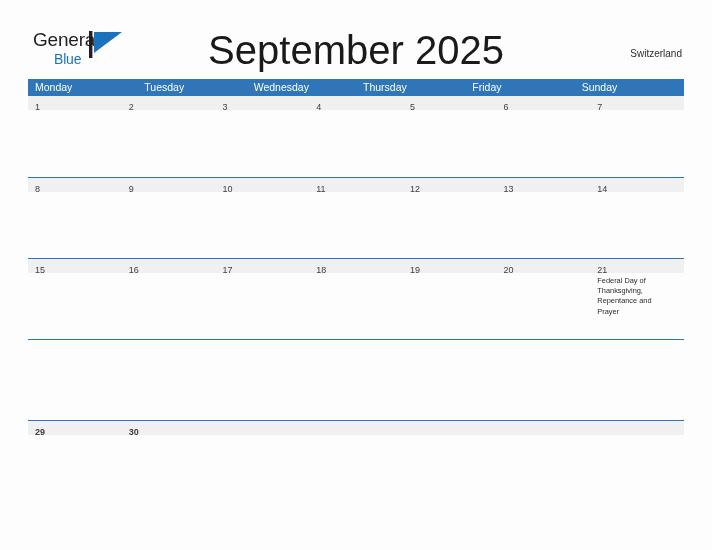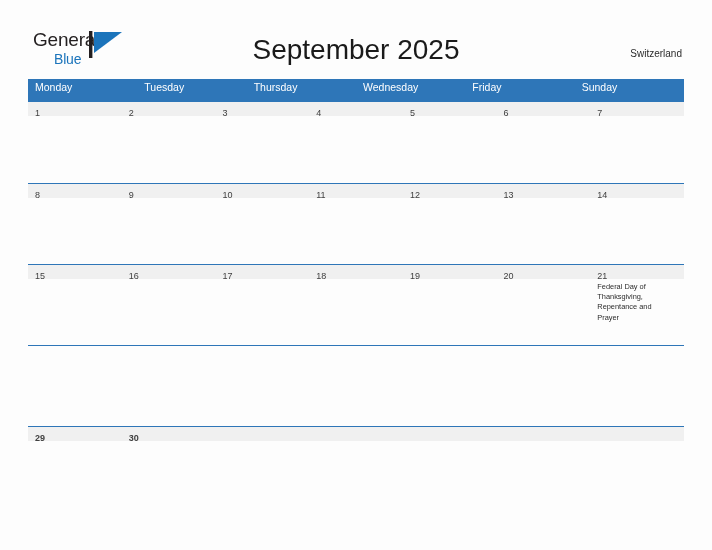--- a/index.html
+++ b/index.html
@@ -64,21 +64,21 @@
     width: 36px;
     height: 27px;
   }
 
   .month-title {
     position: absolute;
     left: 0;
     top: 33px;
     width: 712px;
     text-align: center;
-    font-size: 28px;
+    font-size: 40px;
     font-weight: normal;
     color: #1a1a1a;
     letter-spacing: 0px;
     line-height: 34px;
   }
 
   .country {
     position: absolute;
     right: 30px;
     top: 46px;
@@ -92,21 +92,21 @@
   .cal {
     position: absolute;
     left: 28px;
     top: 79px;
     width: 656px;
   }
 
   .weekday-row {
     display: flex;
     width: 656px;
-    height: 23px;
+    height: 17px;
     background: #2e76b8;
   }
   .weekday-cell {
     flex: 1 1 0;
     box-sizing: border-box;
     padding-left: 7px;
     color: #ffffff;
     font-size: 10.5px;
     line-height: 17px;
     white-space: nowrap;
@@ -179,22 +179,22 @@
     <div class="month-title">September 2025</div>
 
     <div class="country">Switzerland</div>
   </div>
 
   <div class="cal">
 
     <div class="weekday-row">
       <div class="weekday-cell">Monday</div>
       <div class="weekday-cell">Tuesday</div>
+      <div class="weekday-cell">Wednesday</div>
       <div class="weekday-cell">Thursday</div>
-      <div class="weekday-cell">Wednesday</div>
       <div class="weekday-cell">Friday</div>
       <div class="weekday-cell">Sunday</div>
     </div>
 
     <div class="week-row first h-tall">
       <div class="date-band">
         <div class="day-cell"><span class="day-num">1</span></div>
         <div class="day-cell"><span class="day-num">2</span></div>
         <div class="day-cell"><span class="day-num">3</span></div>
         <div class="day-cell"><span class="day-num">4</span></div>

